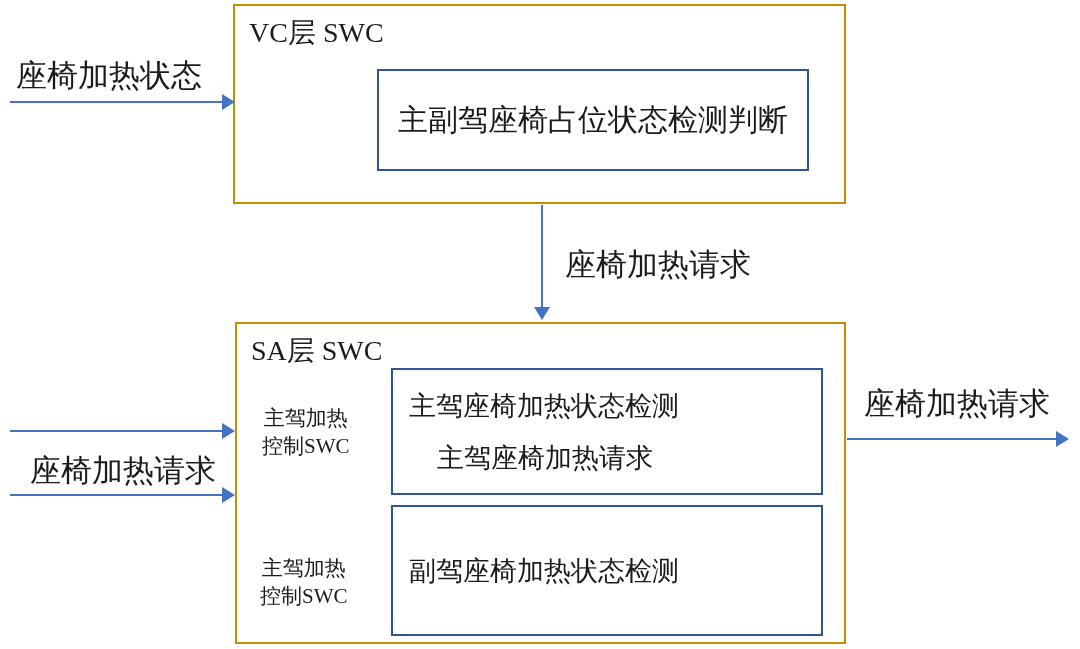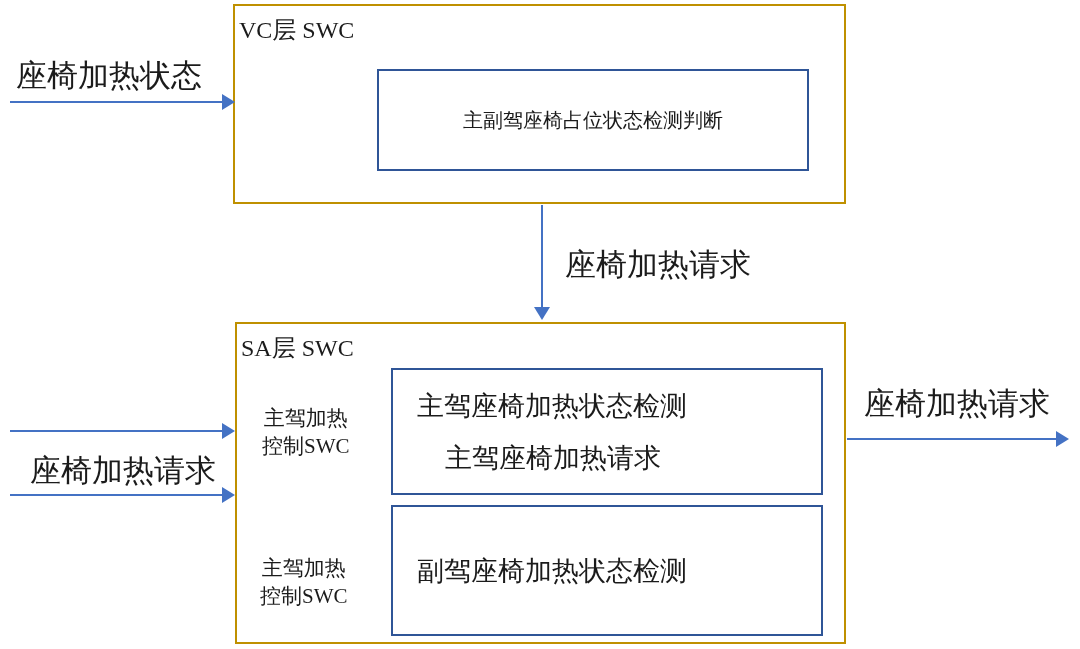--- a/index.html
+++ b/index.html
@@ -13,45 +13,45 @@
   }
   
   .outer-box{
     position:absolute;
     border:2px solid #BF9000;
     background:#ffffff;
     box-sizing:border-box;
   }
   .box-title{
     position:absolute;
-    left:4px;top:8px;
-    font-size:24px;
+    left:14px;top:8px;
+    font-size:28px;
     white-space:nowrap;
   }
   
   .inner-box{
     position:absolute;
     border:2px solid #2F5597;
     background:#ffffff;
     box-sizing:border-box;
     display:flex;
   }
   .center-one{
     align-items:center;
     justify-content:center;
-    font-size:20px;
+    font-size:30px;
     white-space:nowrap;
   }
   .two-line{
     flex-direction:column;
     justify-content:center;
     align-items:flex-start;
     gap:16px;
     font-size:27px;
-    padding-left:24px;
+    padding-left:16px;
     white-space:nowrap;
   }
   .two-line .indent2{padding-left:28px;}
   
   .side-label{
     position:absolute;
     font-size:21px;
     line-height:28px;
     white-space:nowrap;
     text-align:center;

